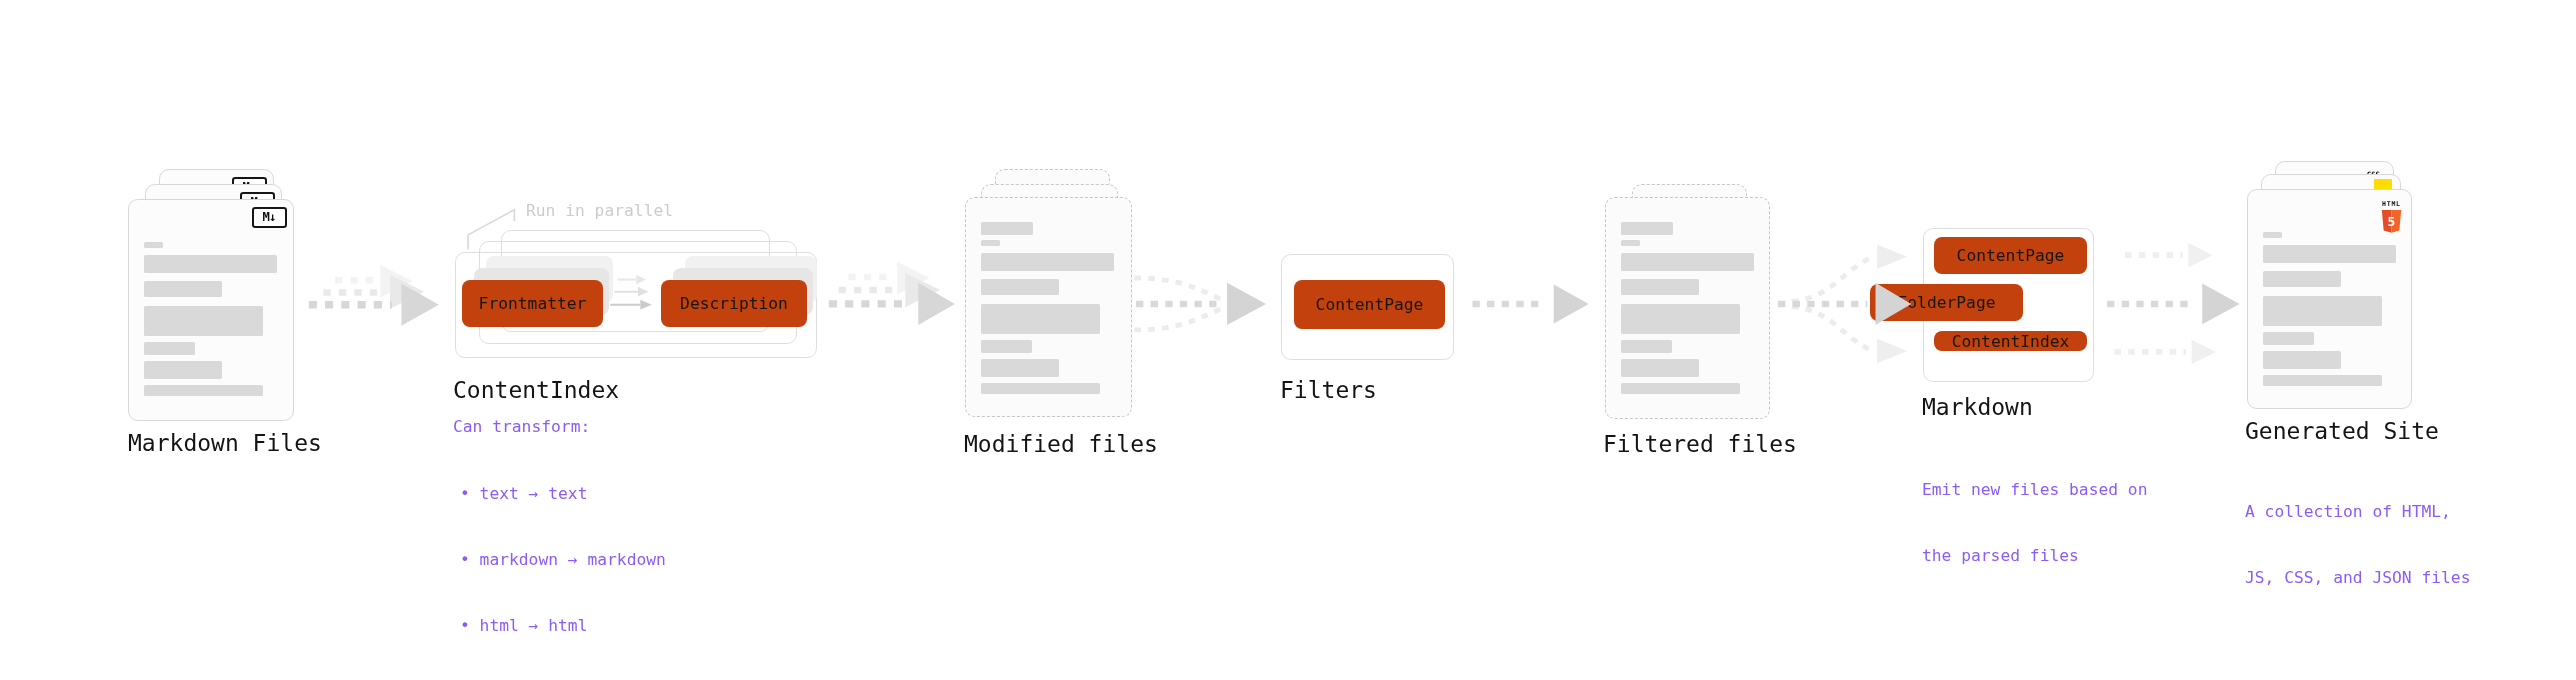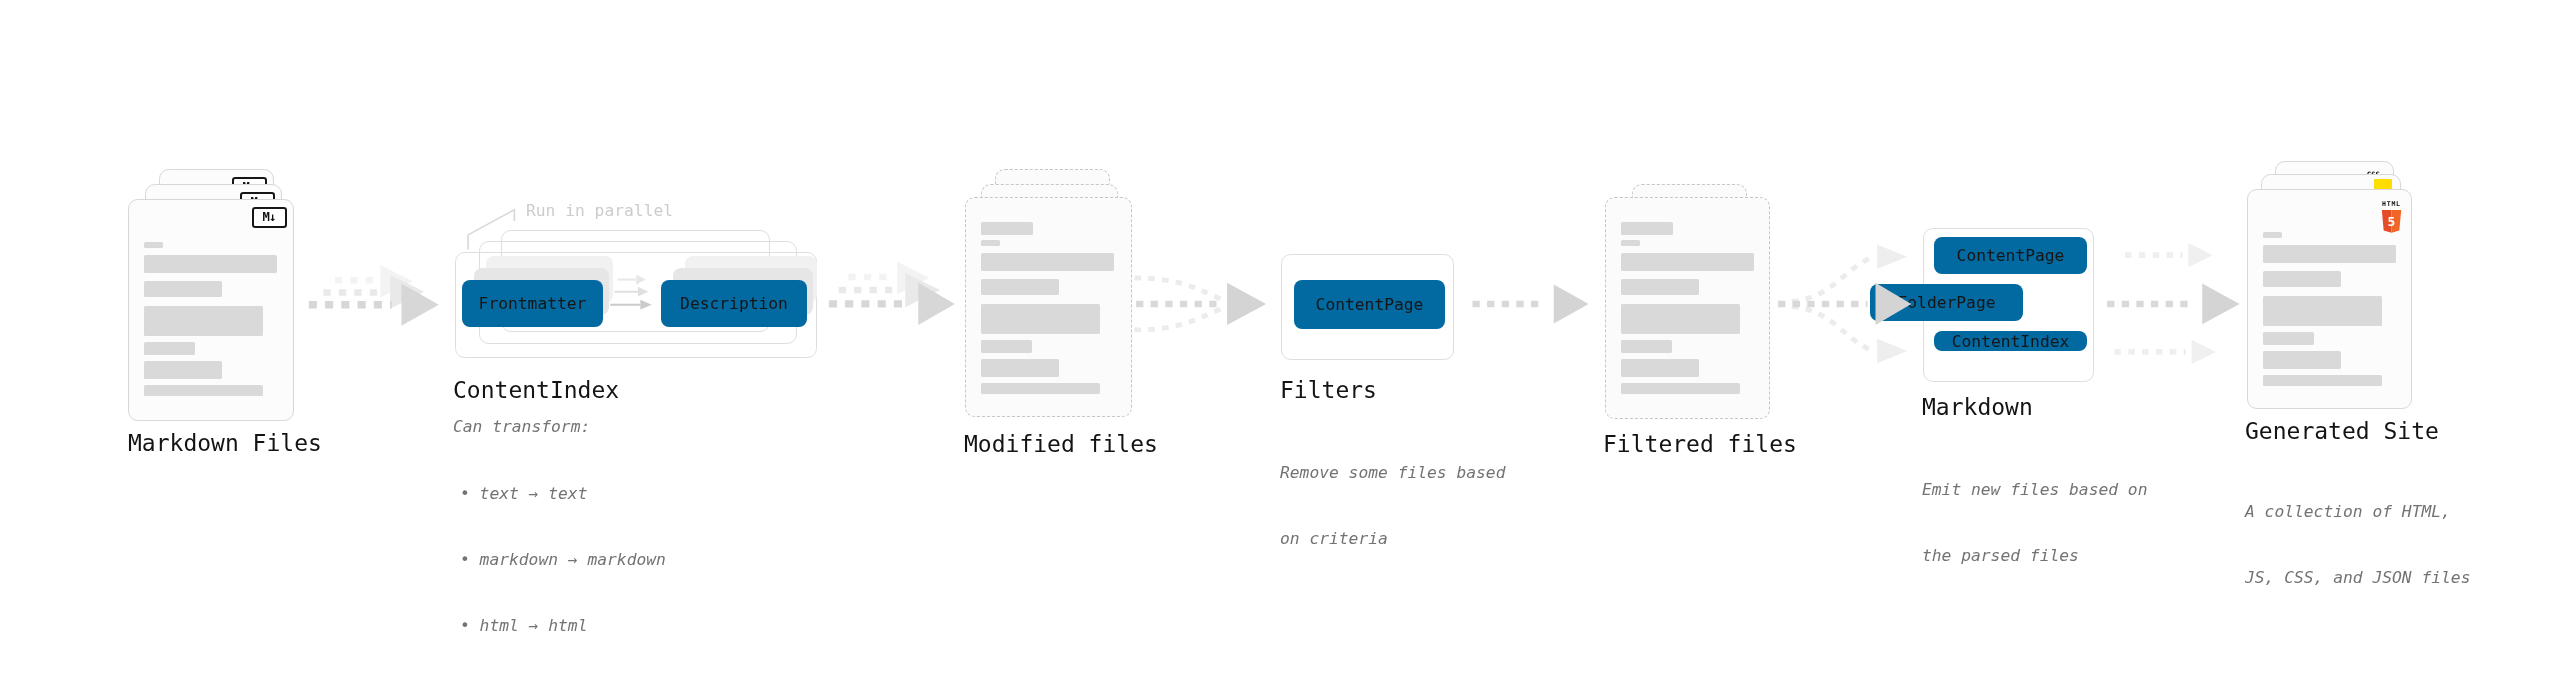--- a/index.html
+++ b/index.html
@@ -25,27 +25,27 @@
     display:flex;align-items:center;justify-content:center;letter-spacing:-0.8px;}
   .css-badge{position:absolute;top:3.3px;right:8.1px;width:23px;text-align:center;}
   .css-badge .t{font-size:7.3px;font-weight:bold;color:#111;line-height:7.3px;letter-spacing:0;}
   .css-badge .bar{height:3.3px;width:21px;margin:0.8px auto 0;border-radius:0.8px;}
   .js-badge{position:absolute;top:4.1px;right:8.1px;width:18px;height:9.8px;border-radius:0.8px;}
   .html5-badge{position:absolute;top:4.1px;right:8.1px;width:23px;text-align:center;}
   .html5-badge .t{font-size:6.5px;font-weight:bold;color:#111;line-height:7.3px;letter-spacing:0.8px;}
   
   .frame{position:absolute;border:1.6px solid #dedede;border-radius:9.8px;box-sizing:border-box;background:transparent;}
   .frame.white{background:#ffffff;}
-  .pill{position:absolute;border-radius:8.1px;background:#0369a1;display:flex;align-items:center;justify-content:center;
+  .pill{position:absolute;border-radius:8.1px;background:#c2410c;display:flex;align-items:center;justify-content:center;
     font-size:16.3px;color:#161616;box-sizing:border-box;}
   .pill.e2{background:#e6e6e6;}
   .pill.e3{background:#f1f1f1;}
   
   .h{position:absolute;font-size:23px;line-height:23px;white-space:pre;color:#141414;}
-  .body{position:absolute;font-size:16.3px;line-height:22px;white-space:pre;color:#737373;font-style:italic;}
+  .body{position:absolute;font-size:16.3px;line-height:22px;white-space:pre;color:#8b5cf6;}
   .annot{position:absolute;font-size:16.3px;line-height:16.3px;white-space:pre;color:#cccccc;}
   
   #overlay{position:absolute;left:0;top:0;pointer-events:none;}
   .dashA{fill:none;stroke:#d7d7d7;stroke-width:9;stroke-dasharray:10 10;}
   .dashB{fill:none;stroke:#e9e9e9;stroke-width:8;stroke-dasharray:9 10;}
   .dashC{fill:none;stroke:#f3f3f3;stroke-width:8;stroke-dasharray:9 10;}
   .headA{fill:#d7d7d7;} .headB{fill:#e9e9e9;} .headC{fill:#f3f3f3;}
   .dashMain{fill:none;stroke:#d9d9d9;stroke-width:8;stroke-dasharray:9 9;}
   .headMain{fill:#d4d4d4;}
   .curveLight{fill:none;stroke:#ececec;stroke-width:6;stroke-dasharray:8 9;}
@@ -116,24 +116,20 @@
         <i></i>
     </div>
   </div>
   <div class="h" style="left:964px;top:433px">Modified files</div>
 
   <div>
     <div class="frame white" style="left:1281px;top:254px;width:173px;height:106px"></div>
     <div class="pill" style="left:1294px;top:280px;width:151px;height:49px">ContentPage</div>
   </div>
   <div class="h" style="left:1280px;top:379px">Filters</div>
-  <div class="body" style="left:1280px;top:418px">
-    <div>Remove some files based</div>
-    <div>on criteria</div>
-  </div>
 
   <div>
     <div class="card dashed" style="left:1632px;top:184px;width:115px;height:222px"></div>
     <div class="card dashed bars" style="left:1605px;top:197px;width:165px;height:222px">
       <i></i>
         <i></i>
         <i></i>
         <i></i>
         <i></i>
         <i></i>

